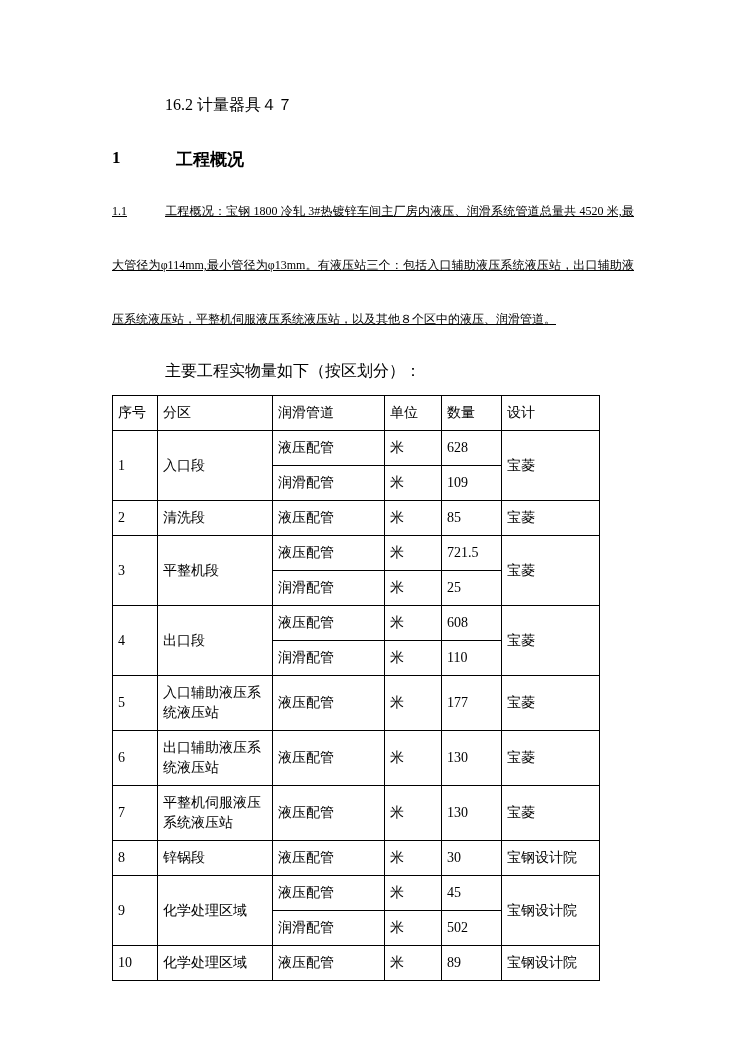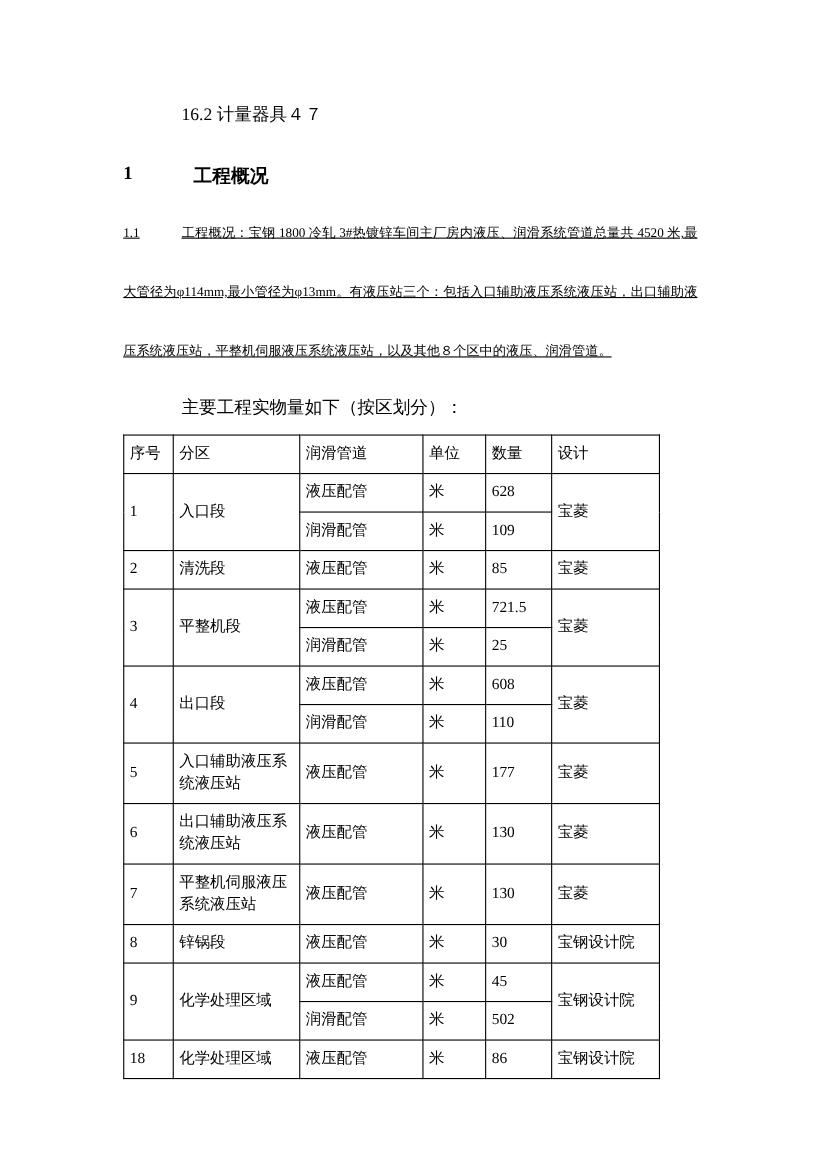--- a/index.html
+++ b/index.html
@@ -199,23 +199,23 @@
       <td>45</td>
       <td rowspan="2">宝钢设计院</td>
     </tr>
     <tr>
       <td>润滑配管</td>
       <td>米</td>
       <td>502</td>
     </tr>
 
     <tr>
-      <td>18</td>
+      <td>10</td>
       <td>化学处理区域</td>
       <td>液压配管</td>
       <td>米</td>
-      <td>86</td>
+      <td>89</td>
       <td>宝钢设计院</td>
     </tr>
   </tbody>
     </table>
 
 </div>
 
 </body></html>

